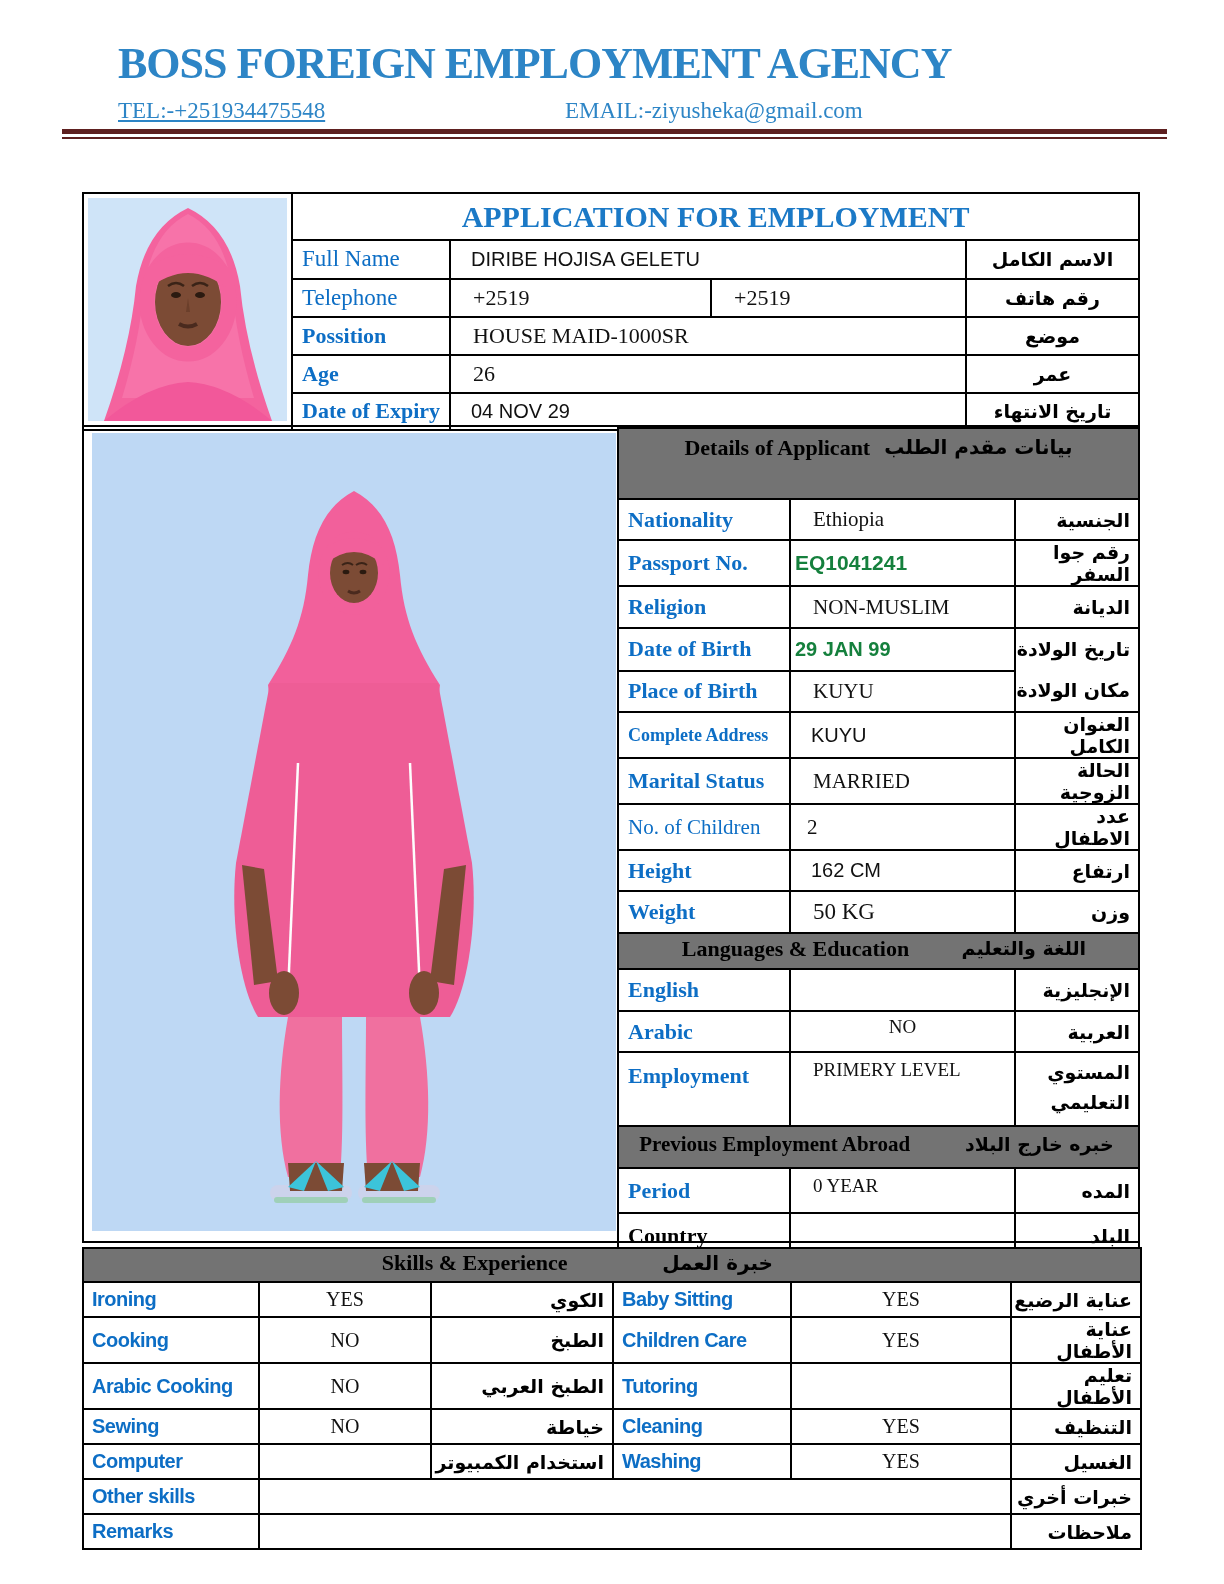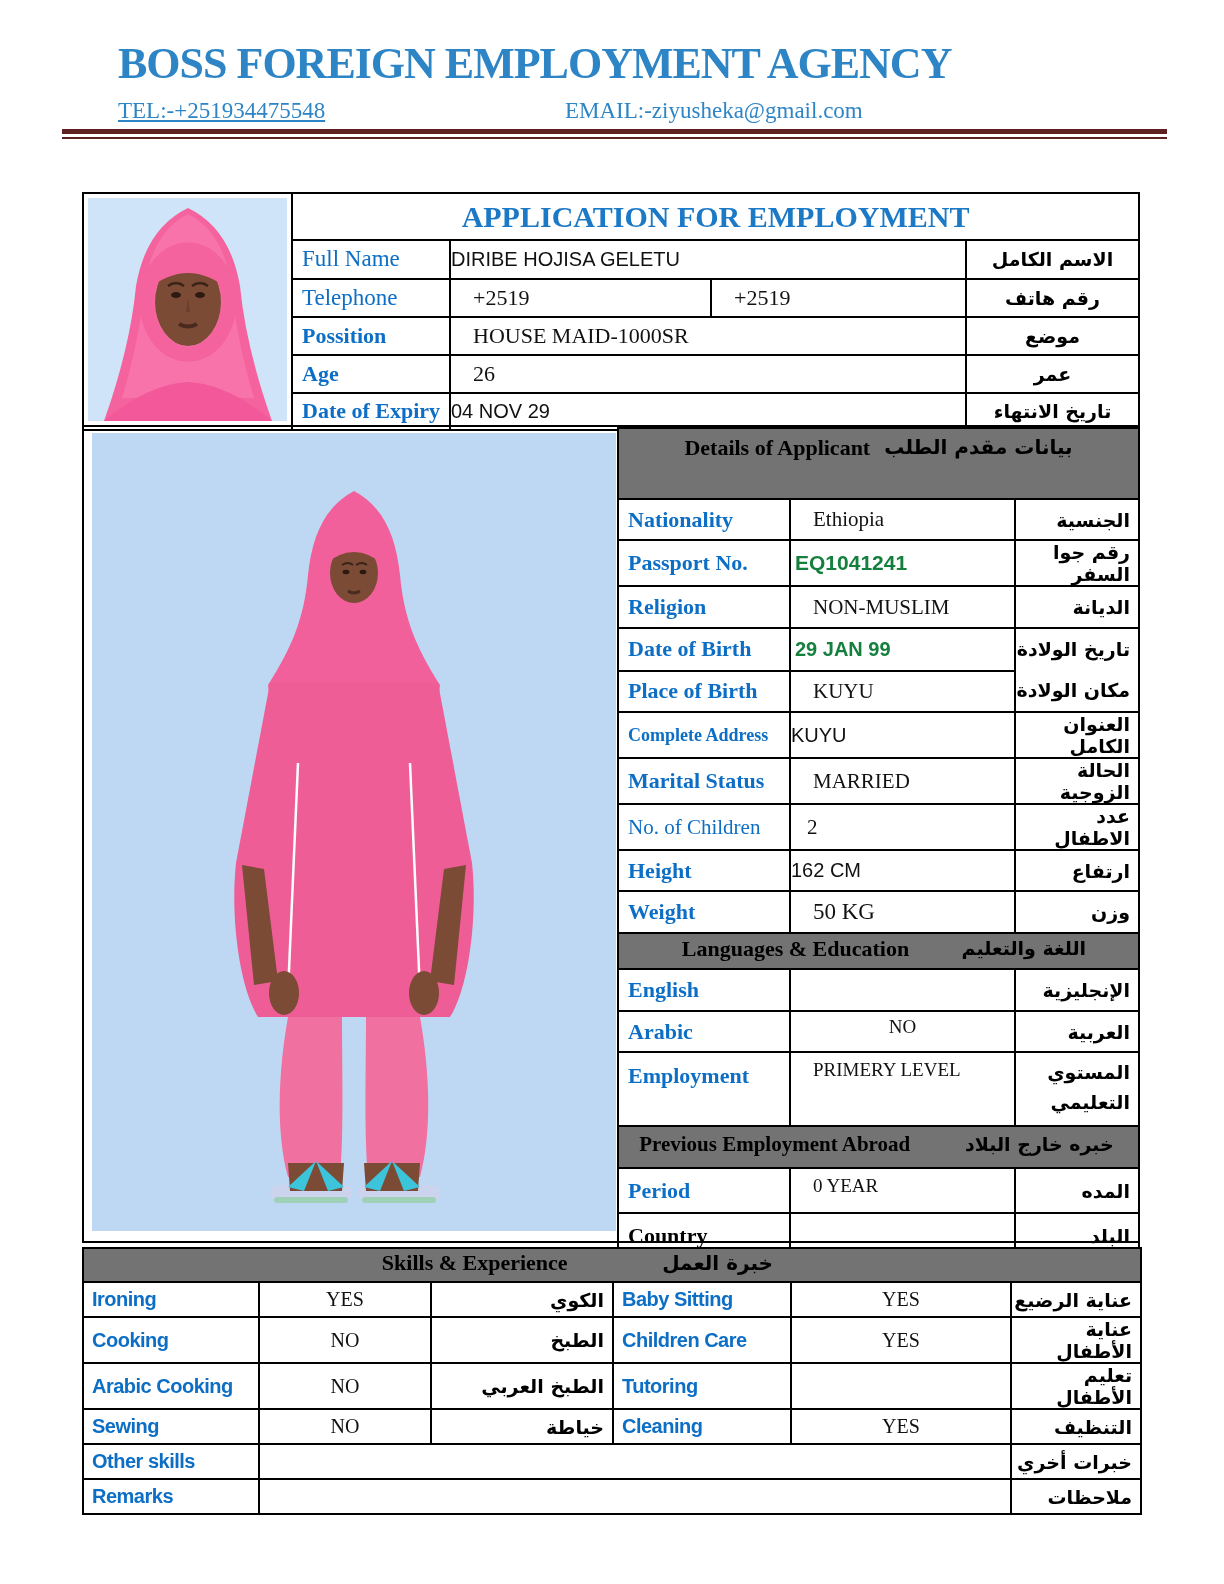--- a/index.html
+++ b/index.html
@@ -16,21 +16,21 @@
   #header-rule{left:62px;top:129px;width:1105px;height:3px;
     border-top:5px solid #5e2020;border-bottom:2px solid #5e2020;}
 
   
   table{border-collapse:collapse;table-layout:fixed;}
   td{border:2px solid #000;overflow:hidden;padding:0;vertical-align:middle;}
   .lbl{color:#0d6ec5;font-size:23px;padding-left:9px;}
   .lbl-b{color:#0d6ec5;font-size:22px;font-weight:bold;padding-left:9px;}
   .lbl-blk{color:#000;font-size:22px;font-weight:bold;padding-left:9px;}
   .val-serif{color:#111;font-size:22px;padding-left:22px;}
-  .val-sans{color:#111;font-size:20px;padding-left:0;font-family:"Liberation Sans",sans-serif;}
+  .val-sans{color:#111;font-size:20px;padding-left:20px;font-family:"Liberation Sans",sans-serif;}
   .val-sans-b{color:#15803d;font-size:20px;font-weight:bold;padding-left:4px;font-family:"Liberation Sans",sans-serif;}
   .ar{font-family:"DejaVu Sans",sans-serif;font-weight:bold;direction:rtl;color:#000;font-size:19px;}
   .ar-c{text-align:center;}
   .ar-r{text-align:right;padding-right:8px;}
   .sec{background:#737373;}
   .sec-en{font-weight:bold;font-size:22px;color:#000;font-family:"Liberation Serif",serif;}
   .center{text-align:center;}
   .skill-lbl{color:#0d6ec5;font-size:20px;font-weight:bold;padding-left:8px;
     font-family:"Liberation Sans",sans-serif;letter-spacing:-0.5px;}
   .skill-val{color:#111;font-size:20px;text-align:center;}
@@ -320,20 +320,28 @@
     </tr>
     <tr style="height:35px">
       <td class="skill-lbl">Sewing</td>
       <td class="skill-val">NO</td>
       <td class="ar ar-r">خياطة</td>
       <td class="skill-lbl">Cleaning</td>
       <td class="skill-val">YES</td>
       <td class="ar ar-r">التنظيف</td>
     </tr>
     <tr style="height:35px">
+      <td class="skill-lbl">Computer</td>
+      <td class="skill-val"></td>
+      <td class="ar ar-r">استخدام الكمبيوتر</td>
+      <td class="skill-lbl">Washing</td>
+      <td class="skill-val">YES</td>
+      <td class="ar ar-r">الغسيل</td>
+    </tr>
+    <tr style="height:35px">
       <td class="skill-lbl">Other skills</td>
       <td colspan="4"></td>
       <td class="ar ar-r">خبرات أخري</td>
     </tr>
     <tr style="height:35px">
       <td class="skill-lbl">Remarks</td>
       <td colspan="4"></td>
       <td class="ar ar-r">ملاحظات</td>
     </tr>
   </tbody>

